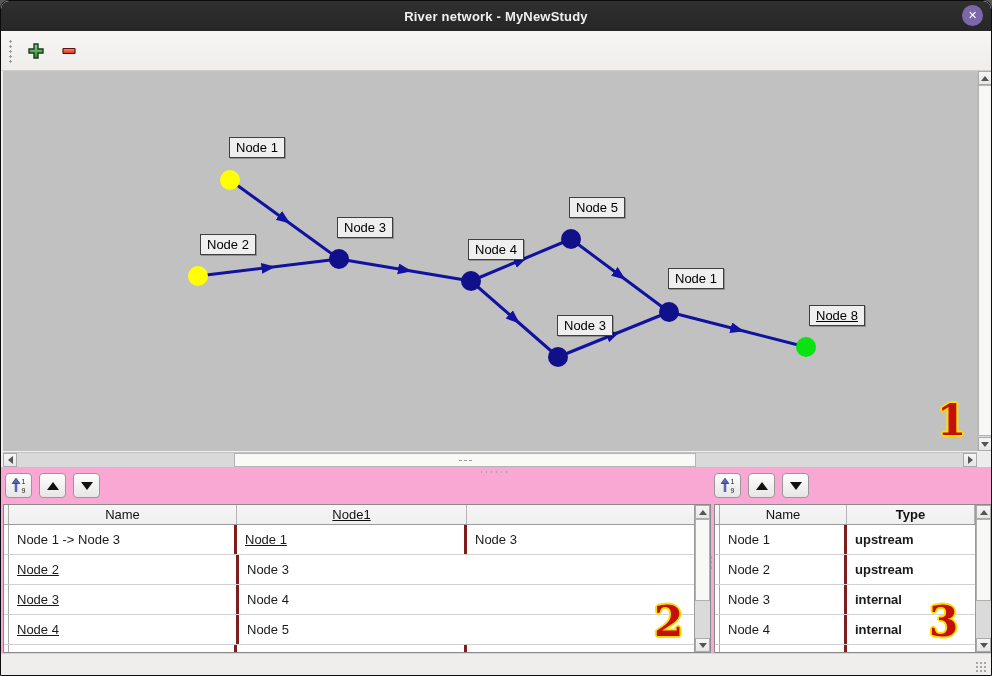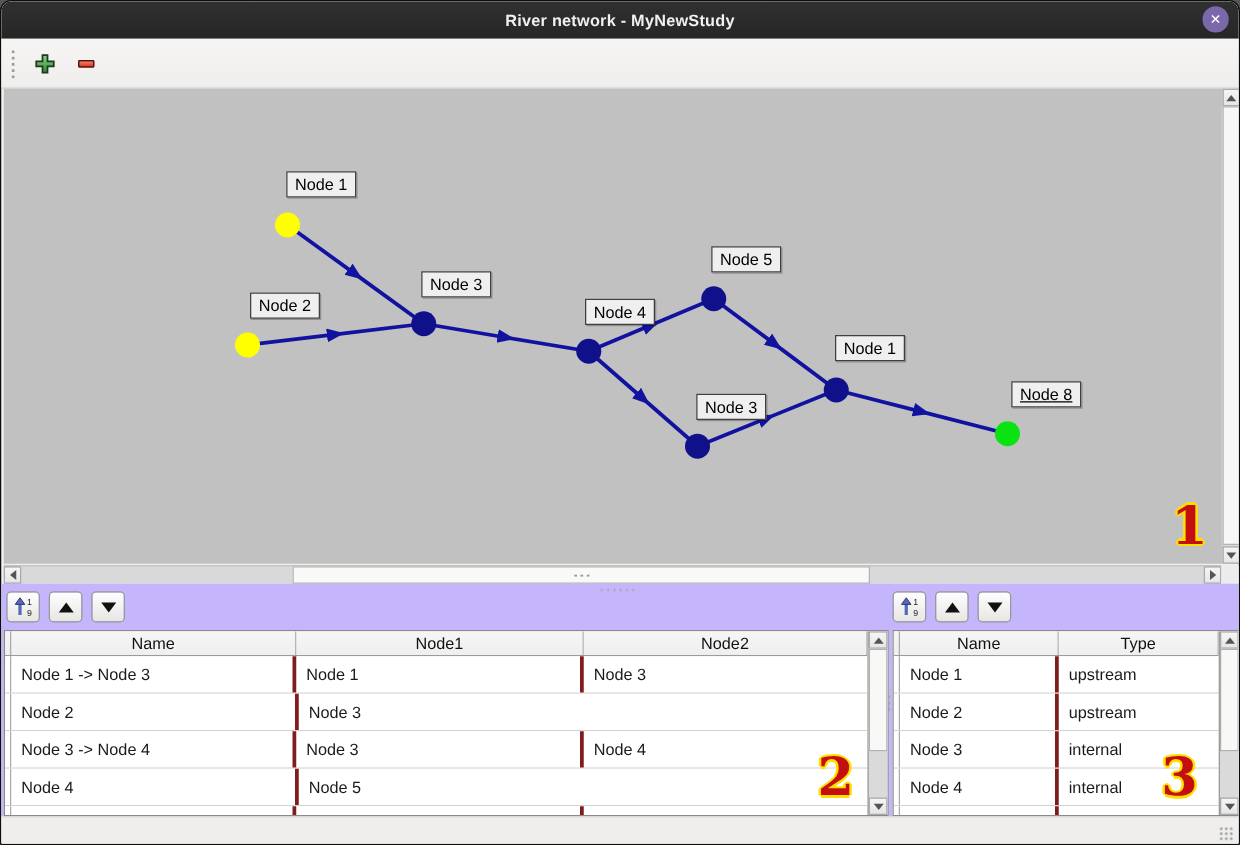--- a/index.html
+++ b/index.html
@@ -42,21 +42,21 @@
   .canvas-vscroll .sb-btn{position:absolute;left:0;width:14px;height:14px;}
   .canvas-vscroll .thumb{position:absolute;left:0;top:14px;width:14px;height:351px;background:#f7f7f6;border:1px solid #b3b3b3;}
   .canvas-hscroll{position:absolute;left:2px;top:451px;width:974px;height:15px;background:#d9d9d9;border-top:1px solid #c2c2c2;}
   .canvas-hscroll .sb-btn{position:absolute;top:0;width:14px;height:14px;}
   .canvas-hscroll .thumb{position:absolute;left:231px;top:0;width:462px;height:14px;background:#f9f9f8;border:1px solid #b3b3b3;
     display:flex;align-items:center;justify-content:center;}
   .thumb-dots{width:14px;height:3px;
     background-image:radial-gradient(#9a9a9a 1px,transparent 1.2px);background-size:5px 3px;}
   .corner{position:absolute;left:976px;top:451px;width:15px;height:15px;background:#ececec;}
   
-  .lower{position:absolute;left:0;top:466px;width:100%;height:186px;background:#c4b5fd;}
+  .lower{position:absolute;left:0;top:466px;width:100%;height:186px;background:#f9a8d4;}
   .pane-grip-h{position:absolute;left:478px;top:3px;width:30px;height:4px;
     background-image:radial-gradient(#a8a8a8 1px,transparent 1.2px);background-size:5px 4px;}
   .pane-grip-v{position:absolute;left:708px;top:88px;width:4px;height:16px;
     background-image:radial-gradient(#a8a8a8 1px,transparent 1.2px);background-size:4px 5px;}
   .mini-toolbar{position:absolute;top:6px;display:flex;gap:7px;}
   .mini-toolbar.ltb{left:4px;}
   .mini-toolbar.rtb{left:713px;}
   .tool-btn{width:27px;height:25px;border:1px solid #989898;border-radius:4px;
     background:linear-gradient(#fefefe,#e7e6e5);display:flex;align-items:center;justify-content:center;}
   .tri-big.up{border-left:6px solid transparent;border-right:6px solid transparent;border-bottom:8px solid #111;}
@@ -65,22 +65,22 @@
   .dtable{position:absolute;top:37px;height:149px;background:#fff;border:1px solid #8a8a8a;overflow:hidden;}
   .dtable.left{left:2px;width:708px;}
   .dtable.right{left:713px;width:278px;}
   .tbody-wrap{position:absolute;left:0;top:0;right:16px;bottom:0;}
   .trow{display:flex;height:30px;border-bottom:1px solid #d2d2d2;background:#fff;}
   .trow.thead{height:20px;background:linear-gradient(#f6f6f6,#efefef);border-bottom:1px solid #9b9b9b;}
   .cell{border-right:3px solid #7f1d1d;padding:0 0 0 8px;font-size:13px;
     display:flex;align-items:center;overflow:hidden;white-space:nowrap;}
   .thead .cell{justify-content:center;padding:0;border-right:1px solid #b5b5b5;color:#111;}
   .cell.stub{flex:0 0 5px;padding:0;border-right:1px solid #aaa;}
-  .lt-c1{flex:0 0 228px;} .lt-c2{flex:0 0 230px;} .lt-c3{flex:1 1 auto;border-right:none;}
-  .rt-c1{flex:0 0 127px;} .rt-c2{flex:1 1 auto;border-right:none;}
+  .lt-c1{flex:0 0 228px;} .lt-c2{flex:0 0 230px;text-decoration:underline;} .lt-c3{flex:1 1 auto;border-right:none;}
+  .rt-c1{flex:0 0 127px;} .rt-c2{flex:1 1 auto;border-right:none;font-weight:bold;}
   .tbl-vscroll{position:absolute;right:0;top:0;bottom:0;width:16px;background:#dadada;border-left:1px solid #9b9b9b;}
   .tbl-vscroll .sb-btn{position:absolute;left:0;width:15px;height:14px;}
   .tbl-vscroll .thumb{position:absolute;left:0;top:14px;width:15px;height:82px;background:#f8f8f7;border:1px solid #b0b0b0;}
   
   .statusbar{position:absolute;left:0;top:652px;width:100%;height:23px;background:#efeeec;border-top:1px solid #d6d5d4;}
   .resize-grip{position:absolute;right:4px;bottom:3px;width:12px;height:12px;
     background-image:radial-gradient(#a5a5a5 1px,transparent 1.2px);background-size:4px 4px;}
   
   .annot{position:absolute;font-family:"DejaVu Serif","Liberation Serif",serif;
     font-weight:bold;font-size:42px;line-height:1;color:#c40f0f;
@@ -217,36 +217,34 @@
           <span class="tri-big down"></span>
         </span>
     </div>
 
     <div class="dtable left" id="reaches-table">
       <div class="tbody-wrap">
           <div class="trow thead">
             <span class="cell stub"></span>
             <span class="cell lt-c1">Name</span>
             <span class="cell lt-c2">Node1</span>
-            <span class="cell lt-c3">Node2</span>
           </div>
           <div class="trow">
             <span class="cell stub"></span>
             <span class="cell lt-c1">Node 1 -&gt; Node 3</span>
             <span class="cell lt-c2">Node 1</span>
             <span class="cell lt-c3">Node 3</span>
           </div>
           <div class="trow">
             <span class="cell stub"></span>
             <span class="cell lt-c2">Node 2</span>
             <span class="cell lt-c3">Node 3</span>
           </div>
           <div class="trow">
             <span class="cell stub"></span>
-            <span class="cell lt-c1">Node 3 -&gt; Node 4</span>
             <span class="cell lt-c2">Node 3</span>
             <span class="cell lt-c3">Node 4</span>
           </div>
           <div class="trow">
             <span class="cell stub"></span>
             <span class="cell lt-c2">Node 4</span>
             <span class="cell lt-c3">Node 5</span>
           </div>
           <div class="trow">
             <span class="cell stub"></span>

